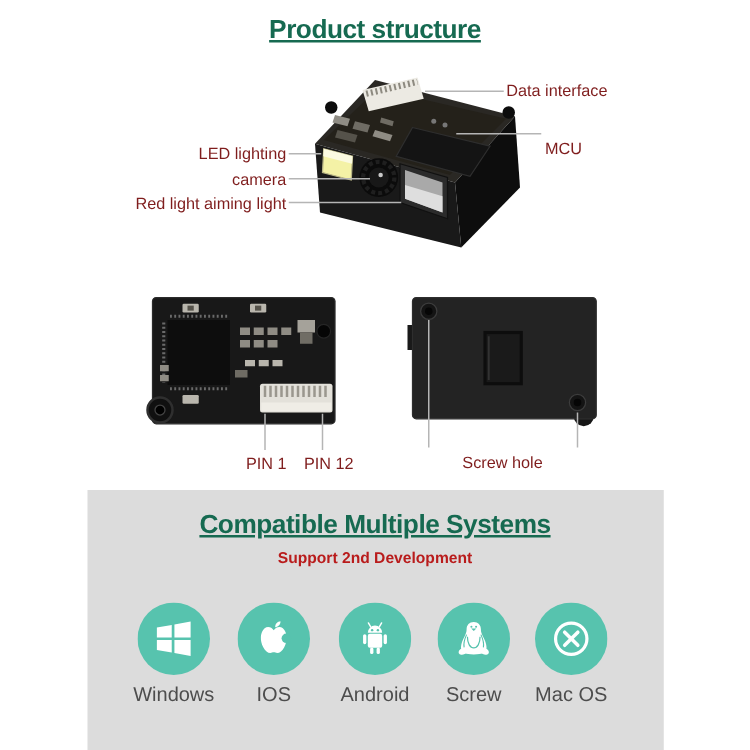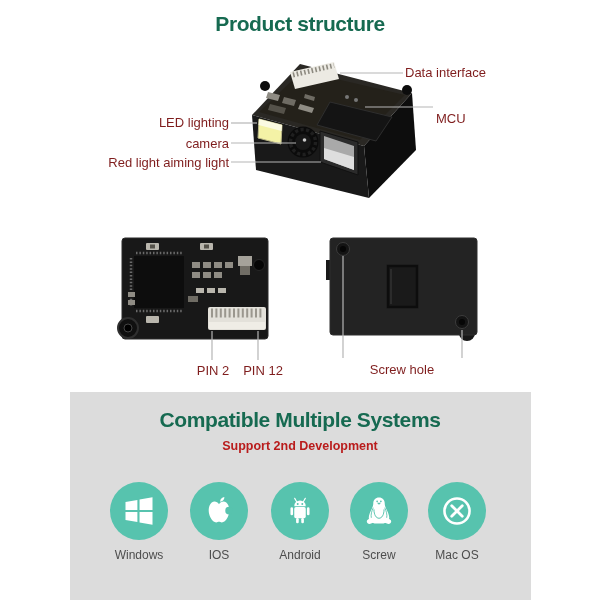--- a/index.html
+++ b/index.html
@@ -4,42 +4,42 @@
 <style>
   html,body{margin:0;padding:0;background:#ffffff;}
   #canvas{
     position:relative;width:600px;height:600px;background:#ffffff;overflow:hidden;
     font-family:"Liberation Sans",sans-serif;
   }
   
   .h-main{
     position:absolute;left:0;width:600px;text-align:center;margin:0;
     font-family:"Liberation Sans",sans-serif;font-weight:bold;
-    color:#166a51;font-size:21px;letter-spacing:-0.4px;
+    color:#166a51;font-size:21px;letter-spacing:-0.4px;text-decoration:underline;
   }
   #page-title{top:12px;}
   
   .ann{
     position:absolute;font-size:13px;color:#7f1d1d;white-space:nowrap;line-height:1;
   }
   .ann.ctr{transform:translateX(-50%);}
   
   #systems-panel{
     position:absolute;left:70px;top:392px;width:461px;height:208px;background:#dcdcdc;
   }
   #systems-heading{top:408px;}
   #systems-subheading{
     position:absolute;left:0;top:439px;width:600px;text-align:center;margin:0;
     font-weight:bold;color:#b91c1c;font-size:12.5px;
   }
   
   .os-item{position:absolute;top:482px;width:96px;text-align:center;}
   .os-circle{display:block;margin:0 auto;}
   .os-label{
-    display:block;margin-top:9px;font-size:12px;color:#4d4d4d;line-height:1;
+    display:block;margin-top:9px;font-size:16px;color:#4d4d4d;line-height:1;
   }
   svg{display:block;}
   #art{position:absolute;left:0;top:0;}
 </style>
 </head>
 <body>
 
 <div id="canvas">
 
   <h1 id="page-title" class="h-main">Product structure</h1>
@@ -166,21 +166,21 @@
       <line x1="343" y1="256" x2="343" y2="358"></line>
       <line x1="462" y1="330" x2="462" y2="358"></line>
     </g>
   </svg>
 
   <span class="ann" style="left:405px;top:66px;">Data interface</span>
   <span class="ann" style="left:436px;top:112px;text-align:right;">MCU</span>
   <span class="ann" style="right:371px;top:116px;">LED lighting</span>
   <span class="ann" style="right:371px;top:137px;">camera</span>
   <span class="ann" style="right:371px;top:156px;">Red light aiming light</span>
-  <span class="ann ctr" style="left:213px;top:364px;">PIN 2</span>
+  <span class="ann ctr" style="left:213px;top:364px;">PIN 1</span>
   <span class="ann ctr" style="left:263px;top:364px;">PIN 12</span>
   <span class="ann ctr" style="left:402px;top:363px;">Screw hole</span>
 
   <div id="systems-panel"></div>
   <h2 id="systems-heading" class="h-main">Compatible Multiple Systems</h2>
   <h3 id="systems-subheading">Support 2nd Development</h3>
 
   <div class="os-item" style="left:91px;">
     <svg class="os-circle" width="58" height="58" viewBox="-29 -29 58 58">
       <circle cx="0" cy="0" r="29" fill="#57c3ae"></circle>

